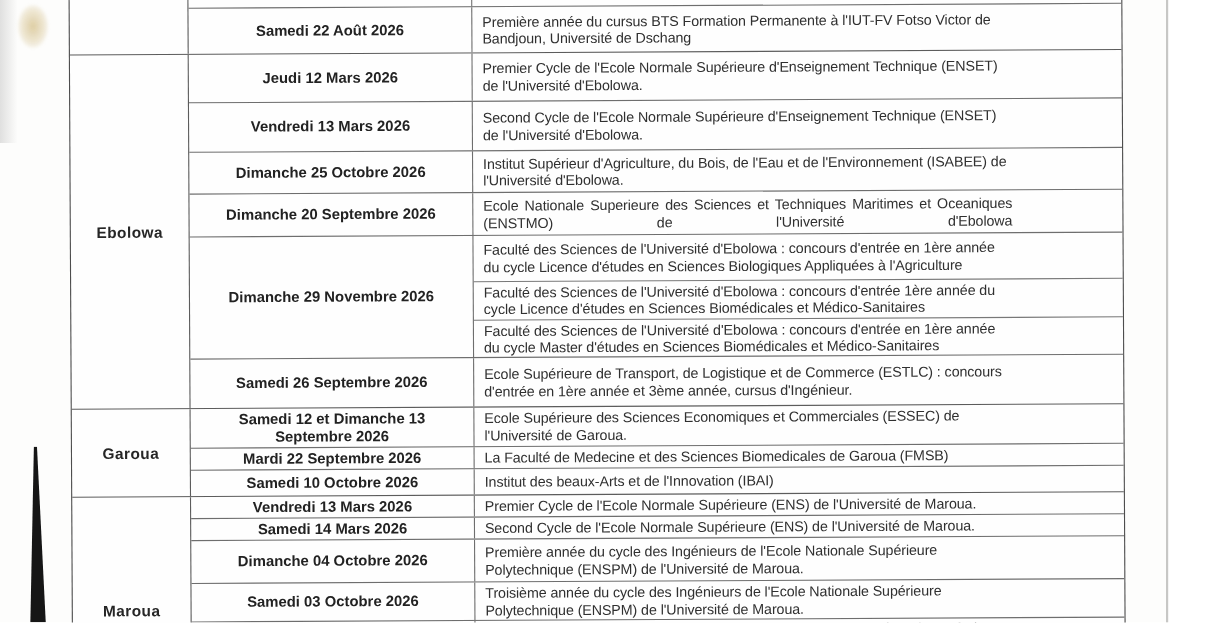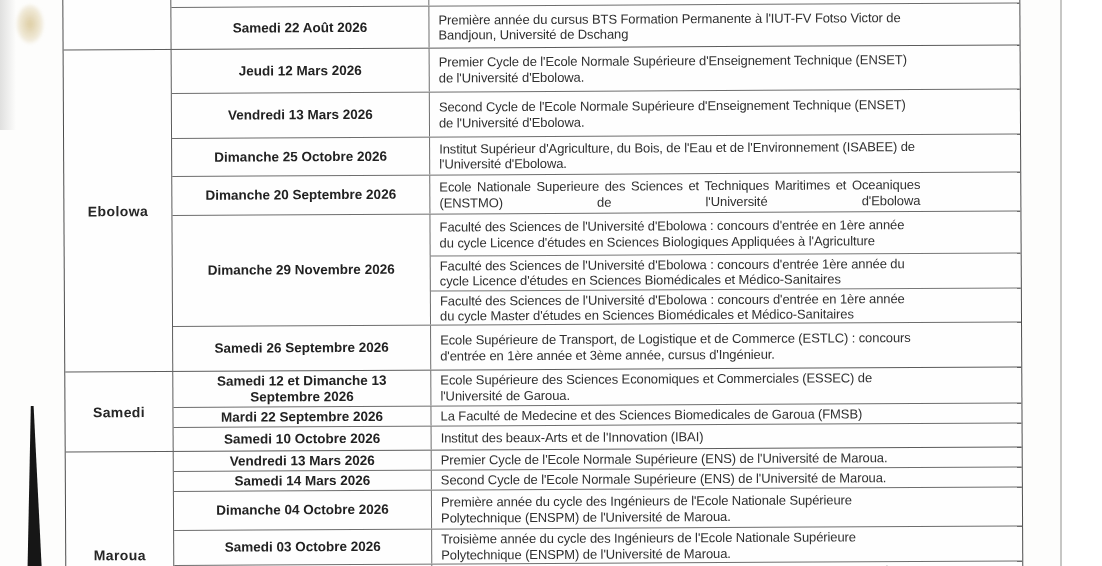--- a/index.html
+++ b/index.html
@@ -102,21 +102,21 @@
             </div>
             <div class="row" style="height: 45px;">
               <div class="date-cell">Samedi 26 Septembre 2026</div>
               <div class="desc-col">
                 <div class="desc-cell" style="height: 45px;">Ecole Supérieure de Transport, de Logistique et de Commerce (ESTLC) : concours d'entrée en 1ère année et 3ème année, cursus d'Ingénieur.</div>
               </div>
             </div>
           </div>
         </div>
         <div class="section">
-          <div class="city-cell">Samedi</div>
+          <div class="city-cell">Garoua</div>
           <div class="rows">
             <div class="row" style="height: 35px;">
               <div class="date-cell">Samedi 12 et Dimanche 13 Septembre 2026</div>
               <div class="desc-col">
                 <div class="desc-cell" style="height: 35px;">Ecole Supérieure des Sciences Economiques et Commerciales (ESSEC) de l'Université de Garoua.</div>
               </div>
             </div>
             <div class="row" style="height: 20px;">
               <div class="date-cell">Mardi 22 Septembre 2026</div>
               <div class="desc-col">

